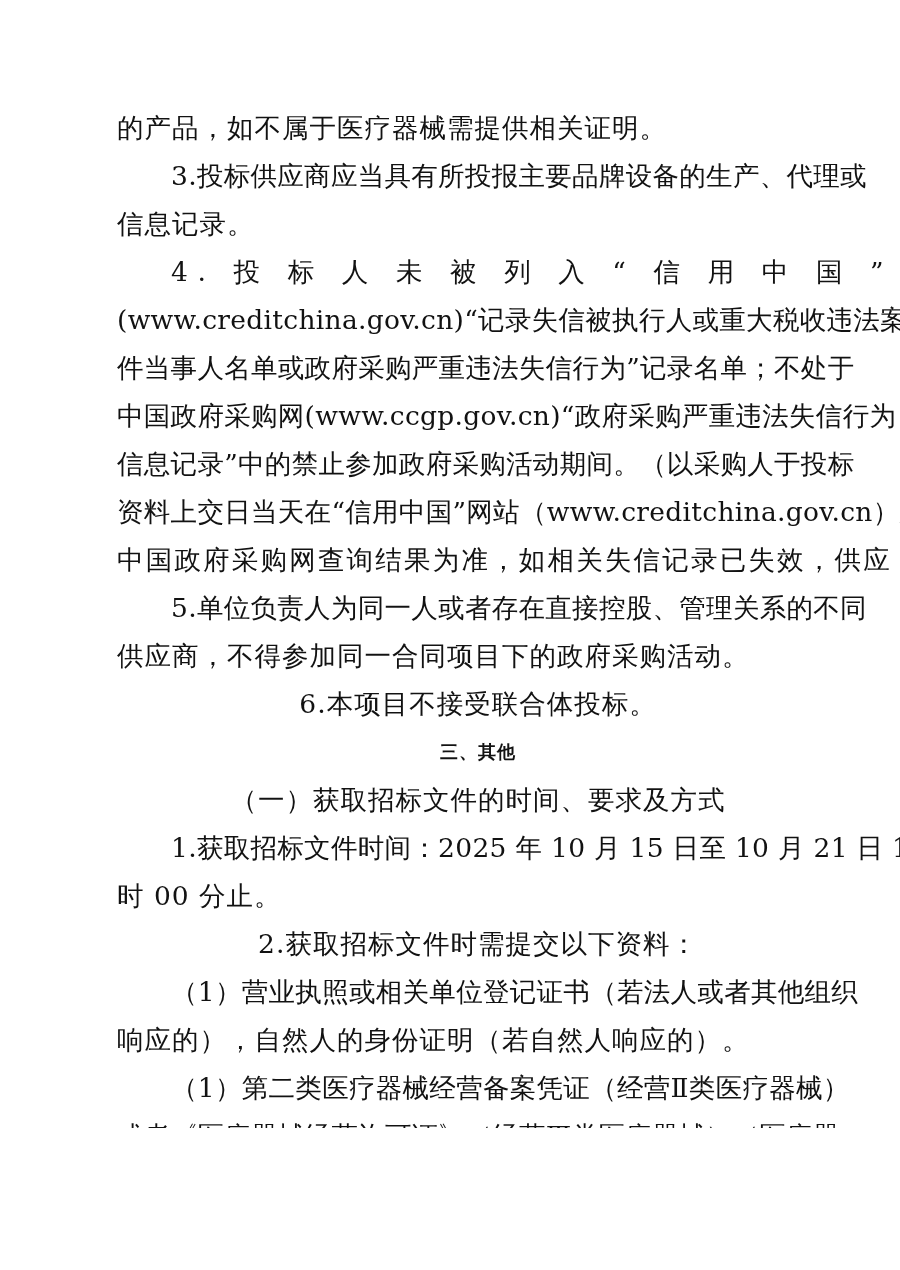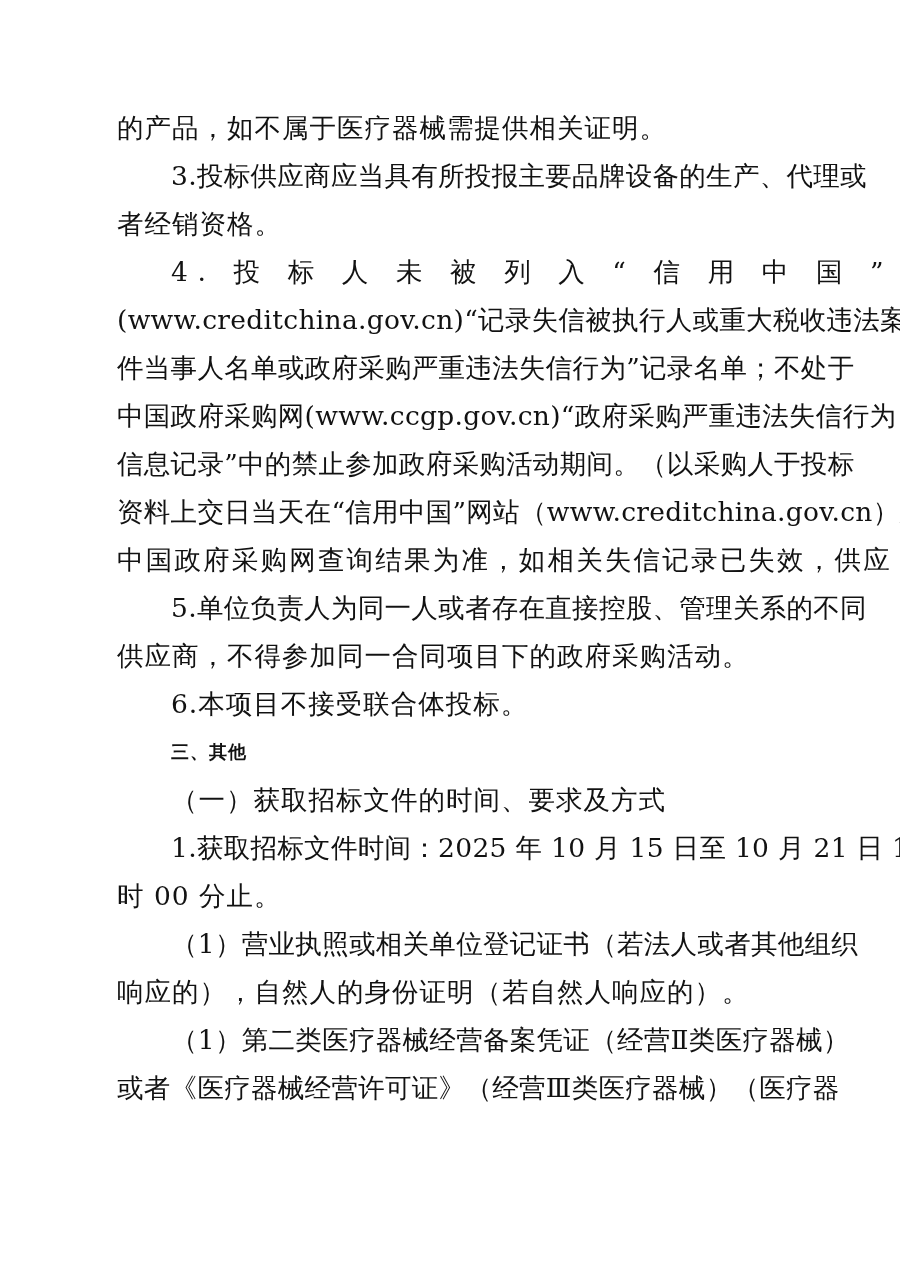--- a/index.html
+++ b/index.html
@@ -31,20 +31,21 @@
     height: 48px;
     line-height: 48px;
     font-size: 26.5px;
     white-space: nowrap;
     letter-spacing: 0;
   }
 
   
   .indent {
     padding-left: 54px;
+    text-align: center;
   }
 
   
   .j-wide  { letter-spacing: 9.6px; }
   .j-wide2 { letter-spacing: 2.2px; }
   .j-wide3 { letter-spacing: 1.0px; }
   .j-tiny  { letter-spacing: 0.3px; }
 
   
   .heading-h2 {
@@ -70,35 +71,36 @@
   }
 </style>
 </head>
 <body>
 
 <div class="page">
 
   <div class="body-col">
     <div class="ln j-wide3">的产品，如不属于医疗器械需提供相关证明。</div>
     <div class="ln indent j-tiny">3.投标供应商应当具有所投报主要品牌设备的生产、代理或</div>
-    <div class="ln j-wide3">者经销资格。</div>
+    <div class="ln j-wide3">信息记录。</div>
     <div class="ln indent j-wide">4. 投 标 人 未 被 列 入 “ 信 用 中 国 ” 网 站</div>
     <div class="ln j-tiny">(www.creditchina.gov.cn)“记录失信被执行人或重大税收违法案</div>
     <div class="ln j-tiny">件当事人名单或政府采购严重违法失信行为”记录名单；不处于</div>
     <div class="ln j-tiny">中国政府采购网(www.ccgp.gov.cn)“政府采购严重违法失信行为</div>
     <div class="ln j-tiny">信息记录”中的禁止参加政府采购活动期间。（以采购人于投标</div>
     <div class="ln j-tiny">资料上交日当天在“信用中国”网站（www.creditchina.gov.cn）及</div>
     <div class="ln j-wide2">中国政府采购网查询结果为准，如相关失信记录已失效，供应</div>
     <div class="ln indent j-tiny">5.单位负责人为同一人或者存在直接控股、管理关系的不同</div>
     <div class="ln j-wide3">供应商，不得参加同一合同项目下的政府采购活动。</div>
     <div class="ln indent j-wide3">6.本项目不接受联合体投标。</div>
     <div class="ln indent heading-h2">三、其他</div>
     <div class="ln indent j-wide3">（一）获取招标文件的时间、要求及方式</div>
     <div class="ln indent j-tiny">1.获取招标文件时间：2025 年 10 月 15 日至 10 月 21 日 17</div>
     <div class="ln j-wide3">时 00 分止。</div>
+    <div class="ln indent j-wide3">2.获取招标文件时需提交以下资料：</div>
     <div class="ln indent j-tiny">（1）营业执照或相关单位登记证书（若法人或者其他组织</div>
     <div class="ln j-wide3">响应的），自然人的身份证明（若自然人响应的）。</div>
     <div class="ln indent j-tiny">（1）第二类医疗器械经营备案凭证（经营Ⅱ类医疗器械）</div>
     <div class="ln j-tiny">或者《医疗器械经营许可证》（经营Ⅲ类医疗器械）（医疗器</div>
   </div>
 
   <div class="footer">— 3 —</div>
 
 </div>
 

